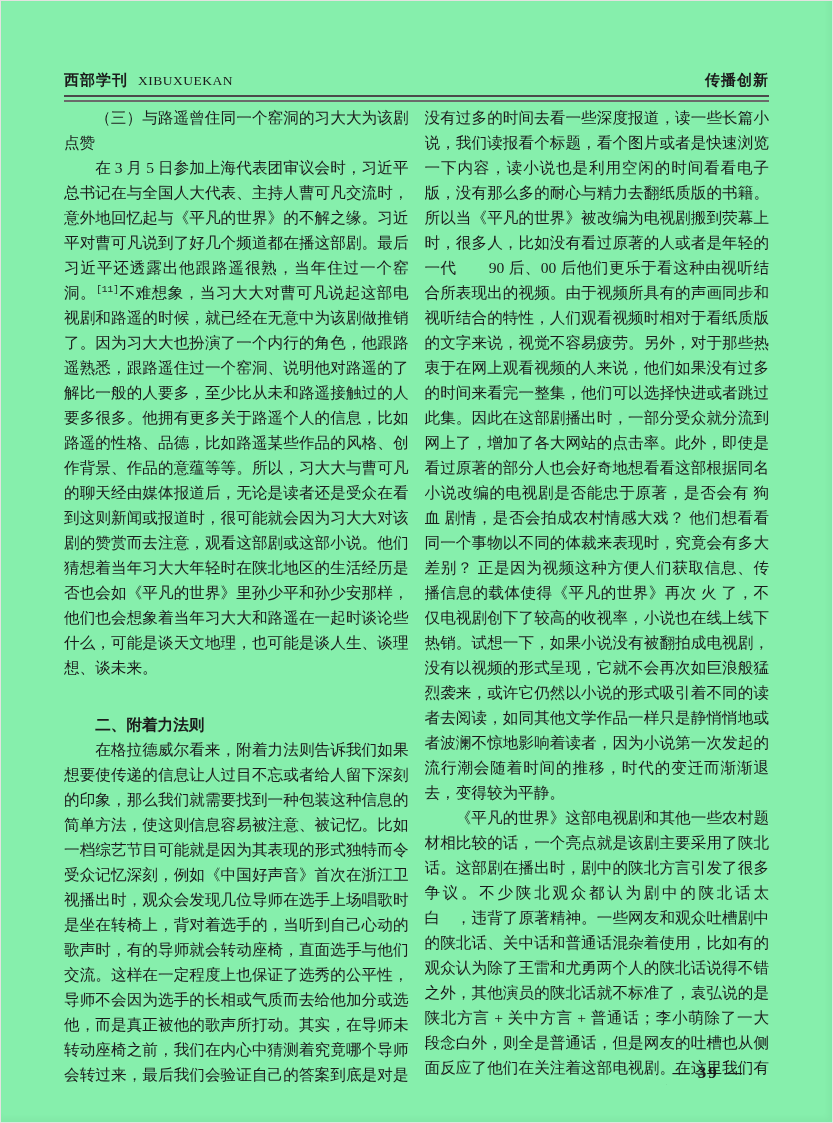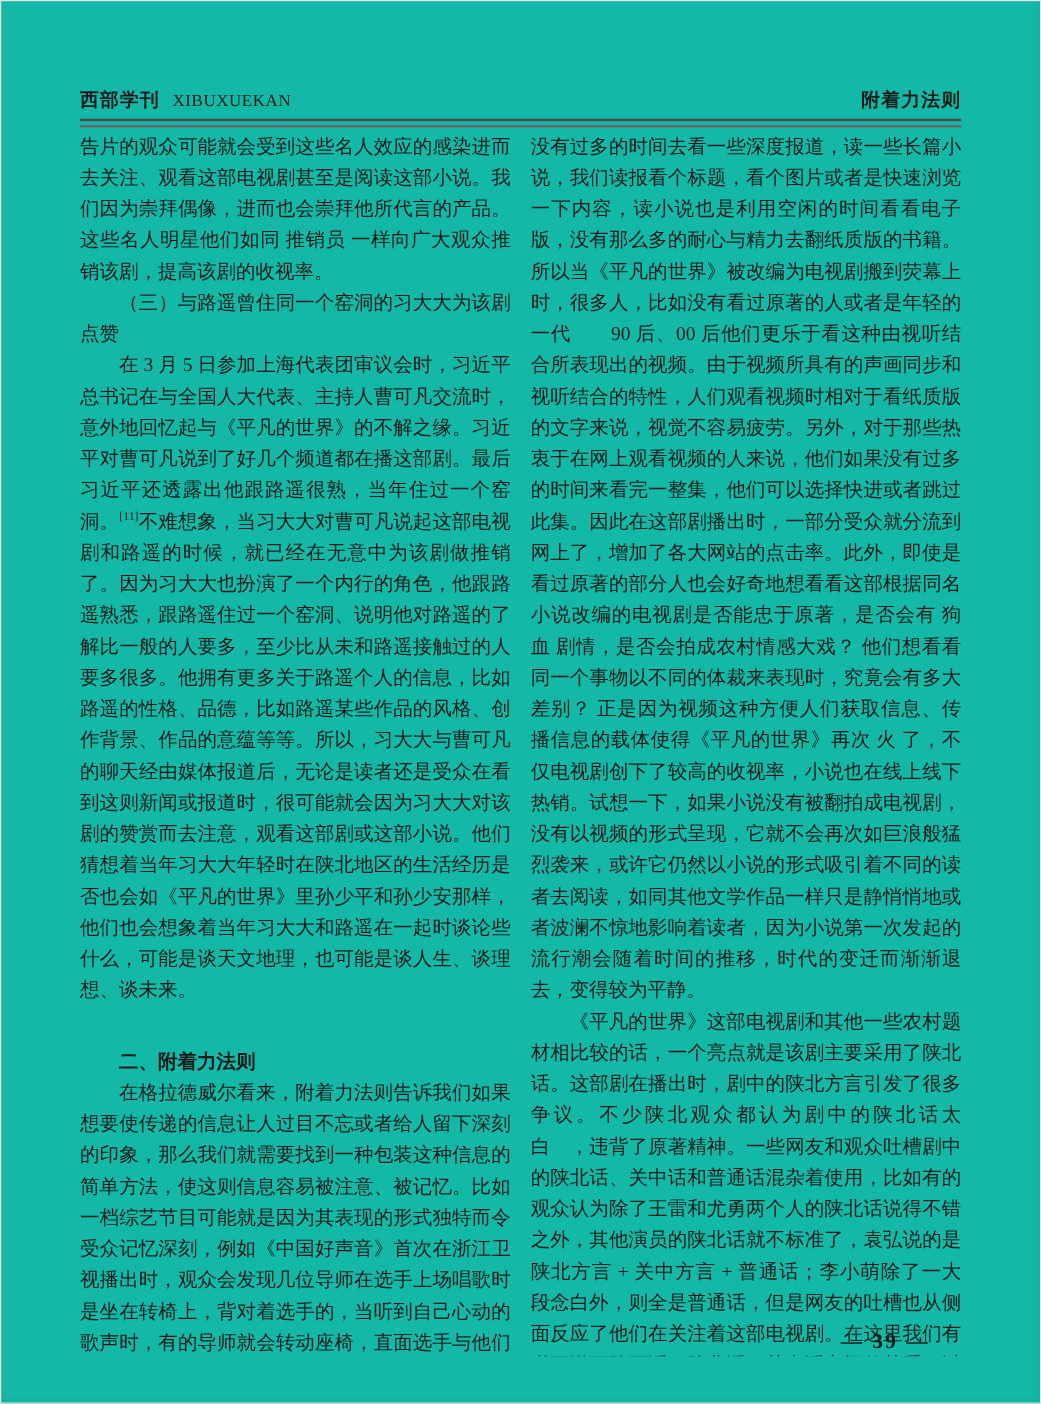--- a/index.html
+++ b/index.html
@@ -6,21 +6,21 @@
   body{
     width:833px;height:1123px;
     background:#f6f6f4;
     font-family:"Liberation Serif","DejaVu Serif",serif;
     color:#1b1b1b;
     position:relative;
     overflow:hidden;
   }
   .page{
     position:absolute;inset:0;
-    background:#14b8a6;
+    background:#86efac;
     border:1px solid #e3e3e0;
     box-shadow:inset -3px -3px 6px rgba(0,0,0,0.04);
     padding-left:27px;
   }
   
   .header{
     position:absolute;left:63px;right:63px;top:70px;
     display:flex;justify-content:space-between;align-items:flex-end;
     font-family:"Liberation Sans","DejaVu Sans",sans-serif;
   }
@@ -43,45 +43,44 @@
     font-size:15.6px;
     line-height:25px;
     height:980px;
     overflow:hidden;
   }
   .blk{margin:0;text-align:justify;text-justify:inter-ideograph;word-break:break-all;}
   .body,.head-kai,.head-bold{text-indent:2em;}
   .cont{text-indent:0;}
   .head-kai{font-weight:500;}
   .head-bold{font-weight:bold;font-style:normal;margin-top:32px;}
-  sup{font-size:9.5px;line-height:0;}
+  sup{font-size:9.5px;line-height:0;font-family:Liberation Mono, monospace;}
   
   .page-number{
     position:absolute;right:88px;top:1062px;
     font-size:17px;font-weight:bold;
     letter-spacing:2px;
     font-family:"Liberation Serif","DejaVu Serif",serif;
   }
 </style>
 </head>
 <body>
 
 <div class="page">
 
   <div class="header">
     <div>
       <span class="journal-cn">西部学刊</span><span class="journal-en">XIBUXUEKAN</span>
     </div>
-    <div class="section-name">附着力法则</div>
+    <div class="section-name">传播创新</div>
   </div>
   <div class="header-rule"></div>
 
   <div class="columns">
     <div class="col">
-        <p class="blk cont">告片的观众可能就会受到这些名人效应的感染进而去关注、观看这部电视剧甚至是阅读这部小说。我们因为崇拜偶像，进而也会崇拜他所代言的产品。这些名人明星他们如同 推销员 一样向广大观众推销该剧，提高该剧的收视率。</p>
         <p class="blk head-kai">（三）与路遥曾住同一个窑洞的习大大为该剧点赞</p>
         <p class="blk body">在 3 月 5 日参加上海代表团审议会时，习近平总书记在与全国人大代表、主持人曹可凡交流时，意外地回忆起与《平凡的世界》的不解之缘。习近平对曹可凡说到了好几个频道都在播这部剧。最后习近平还透露出他跟路遥很熟，当年住过一个窑洞。<sup>[11]</sup>不难想象，当习大大对曹可凡说起这部电视剧和路遥的时候，就已经在无意中为该剧做推销了。因为习大大也扮演了一个内行的角色，他跟路遥熟悉，跟路遥住过一个窑洞、说明他对路遥的了解比一般的人要多，至少比从未和路遥接触过的人要多很多。他拥有更多关于路遥个人的信息，比如路遥的性格、品德，比如路遥某些作品的风格、创作背景、作品的意蕴等等。所以，习大大与曹可凡的聊天经由媒体报道后，无论是读者还是受众在看到这则新闻或报道时，很可能就会因为习大大对该剧的赞赏而去注意，观看这部剧或这部小说。他们猜想着当年习大大年轻时在陕北地区的生活经历是否也会如《平凡的世界》里孙少平和孙少安那样，他们也会想象着当年习大大和路遥在一起时谈论些什么，可能是谈天文地理，也可能是谈人生、谈理想、谈未来。</p>
         <p class="blk head-bold">二、附着力法则</p>
         <p class="blk body">在格拉德威尔看来，附着力法则告诉我们如果想要使传递的信息让人过目不忘或者给人留下深刻的印象，那么我们就需要找到一种包装这种信息的简单方法，使这则信息容易被注意、被记忆。比如一档综艺节目可能就是因为其表现的形式独特而令受众记忆深刻，例如《中国好声音》首次在浙江卫视播出时，观众会发现几位导师在选手上场唱歌时是坐在转椅上，背对着选手的，当听到自己心动的歌声时，有的导师就会转动座椅，直面选手与他们交流。这样在一定程度上也保证了选秀的公平性，导师不会因为选手的长相或气质而去给他加分或选他，而是真正被他的歌声所打动。其实，在导师未转动座椅之前，我们在内心中猜测着究竟哪个导师会转过来，最后我们会验证自己的答案到底是对是错。我们会发现因增加了转椅这个形式而使这档节目变得更有趣味，我们已经看厌了那种形式单调的选秀节目，那种 看脸 的选秀节目。在这里，旋转座椅就是《中国好声音》的一种信息的包装方式，通过它，一些观众便对这档节目有了更深刻的印象。下面我将以附着力法则来分析一下《平凡的世界》为什么能够再次流行起来。</p>
       </div>
     <div class="col">
         <p class="blk cont">没有过多的时间去看一些深度报道，读一些长篇小说，我们读报看个标题，看个图片或者是快速浏览一下内容，读小说也是利用空闲的时间看看电子版，没有那么多的耐心与精力去翻纸质版的书籍。所以当《平凡的世界》被改编为电视剧搬到荧幕上时，很多人，比如没有看过原著的人或者是年轻的一代　　90 后、00 后他们更乐于看这种由视听结合所表现出的视频。由于视频所具有的声画同步和视听结合的特性，人们观看视频时相对于看纸质版的文字来说，视觉不容易疲劳。另外，对于那些热衷于在网上观看视频的人来说，他们如果没有过多的时间来看完一整集，他们可以选择快进或者跳过此集。因此在这部剧播出时，一部分受众就分流到网上了，增加了各大网站的点击率。此外，即使是看过原著的部分人也会好奇地想看看这部根据同名小说改编的电视剧是否能忠于原著，是否会有 狗血 剧情，是否会拍成农村情感大戏？ 他们想看看同一个事物以不同的体裁来表现时，究竟会有多大差别？ 正是因为视频这种方便人们获取信息、传播信息的载体使得《平凡的世界》再次 火 了，不仅电视剧创下了较高的收视率，小说也在线上线下热销。试想一下，如果小说没有被翻拍成电视剧，没有以视频的形式呈现，它就不会再次如巨浪般猛烈袭来，或许它仍然以小说的形式吸引着不同的读者去阅读，如同其他文学作品一样只是静悄悄地或者波澜不惊地影响着读者，因为小说第一次发起的流行潮会随着时间的推移，时代的变迁而渐渐退去，变得较为平静。</p>
         <p class="blk body">《平凡的世界》这部电视剧和其他一些农村题材相比较的话，一个亮点就是该剧主要采用了陕北话。这部剧在播出时，剧中的陕北方言引发了很多争议。不少陕北观众都认为剧中的陕北话太　白　，违背了原著精神。一些网友和观众吐槽剧中的陕北话、关中话和普通话混杂着使用，比如有的观众认为除了王雷和尤勇两个人的陕北话说得不错之外，其他演员的陕北话就不标准了，袁弘说的是陕北方言 + 关中方言 + 普通话；李小萌除了一大段念白外，则全是普通话，但是网友的吐槽也从侧面反应了他们在关注着这部电视剧。在这里我们有必要说下陕西话、陕北话、关中话之间的关系，以便于读者理解。其实陕西方言大致分为 3 个地区：陕北话、陕南话和关中话。路遥的这部小说是在陕北的语境下写的，因此小说中的人物主要说的是陕北话。在这里我们明白方言之于电视剧究竟有什么作用。</p>
       </div>
   </div>

